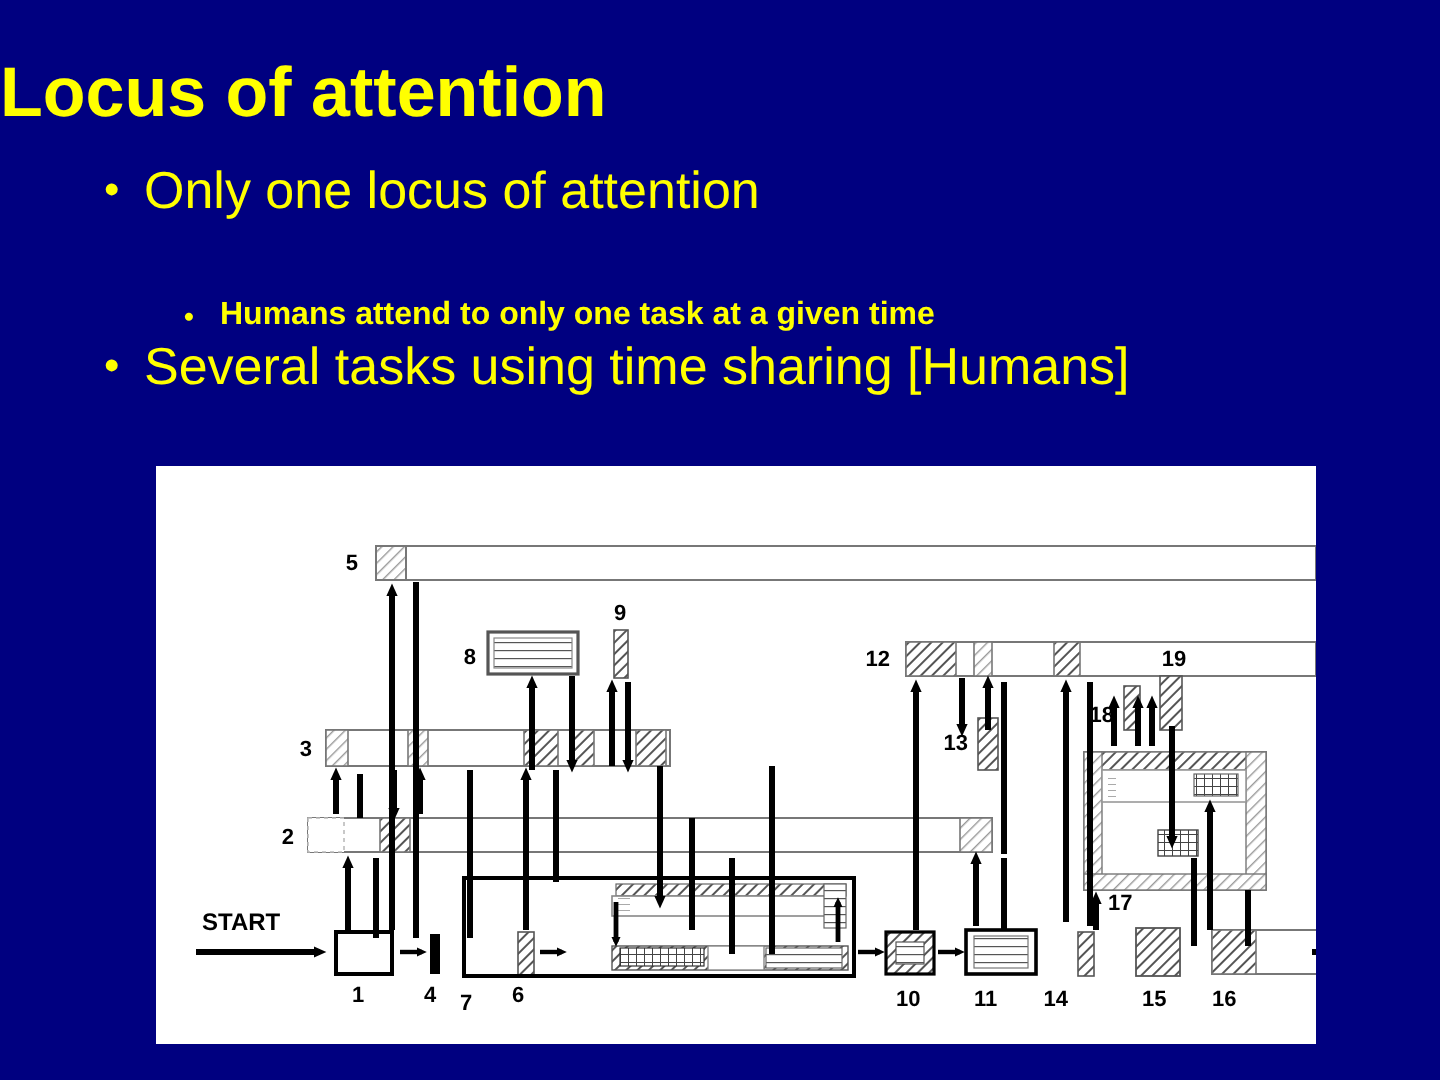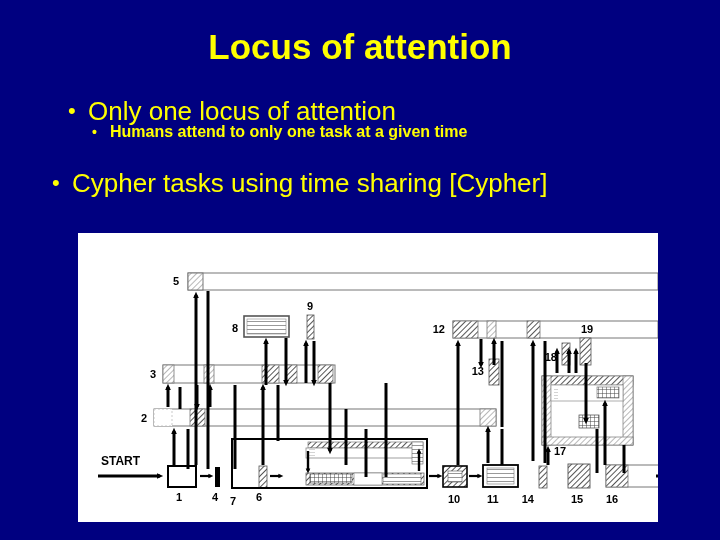--- a/index.html
+++ b/index.html
@@ -17,21 +17,21 @@
     position: relative;
     width: 720px;
     height: 540px;
     background: #000080;
   }
   #slide-title {
     position: absolute;
     left: 0;
     top: 27px;
     width: 720px;
-    text-align: center;
+    text-align: left;
     color: #ffff00;
     font-size: 35px;
     font-weight: bold;
     letter-spacing: 0px;
     line-height: 40px;
   }
   .bullet-l1 {
     position: absolute;
     color: #ffff00;
     font-size: 26px;
@@ -75,30 +75,30 @@
     top: 0;
   }
 </style>
 </head>
 <body>
 
 <div id="slide">
 
   <div id="slide-title">Locus of attention</div>
 
-  <div class="bullet-l1" style="left:52px; top:96px;margin-left:16px;">
+  <div class="bullet-l1" style="left:52px; top:80px;">
     <span class="dot">•</span><span>Only one locus of attention</span>
   </div>
 
-  <div class="bullet-l2" style="left:92px; top:122px;">
+  <div class="bullet-l2" style="left:92px; top:148px;">
     <span class="dot">•</span><span>Humans attend to only one task at a given time</span>
   </div>
 
   <div class="bullet-l1" style="left:52px; top:168px;">
-    <span class="dot">•</span><span>Cypher tasks using time sharing [Cypher]</span>
+    <span class="dot">•</span><span>Several tasks using time sharing [Humans]</span>
   </div>
 
 
   <div id="figure-panel">
     <svg id="fig-svg" width="580" height="289" viewBox="0 0 580 289">
       <defs>
         <pattern id="hatchDiag" width="4" height="4" patternUnits="userSpaceOnUse" patternTransform="rotate(45)">
           <rect width="4" height="4" fill="#ffffff"></rect>
           <line x1="0" y1="0" x2="0" y2="4" stroke="#555555" stroke-width="2"></line>
         </pattern>

